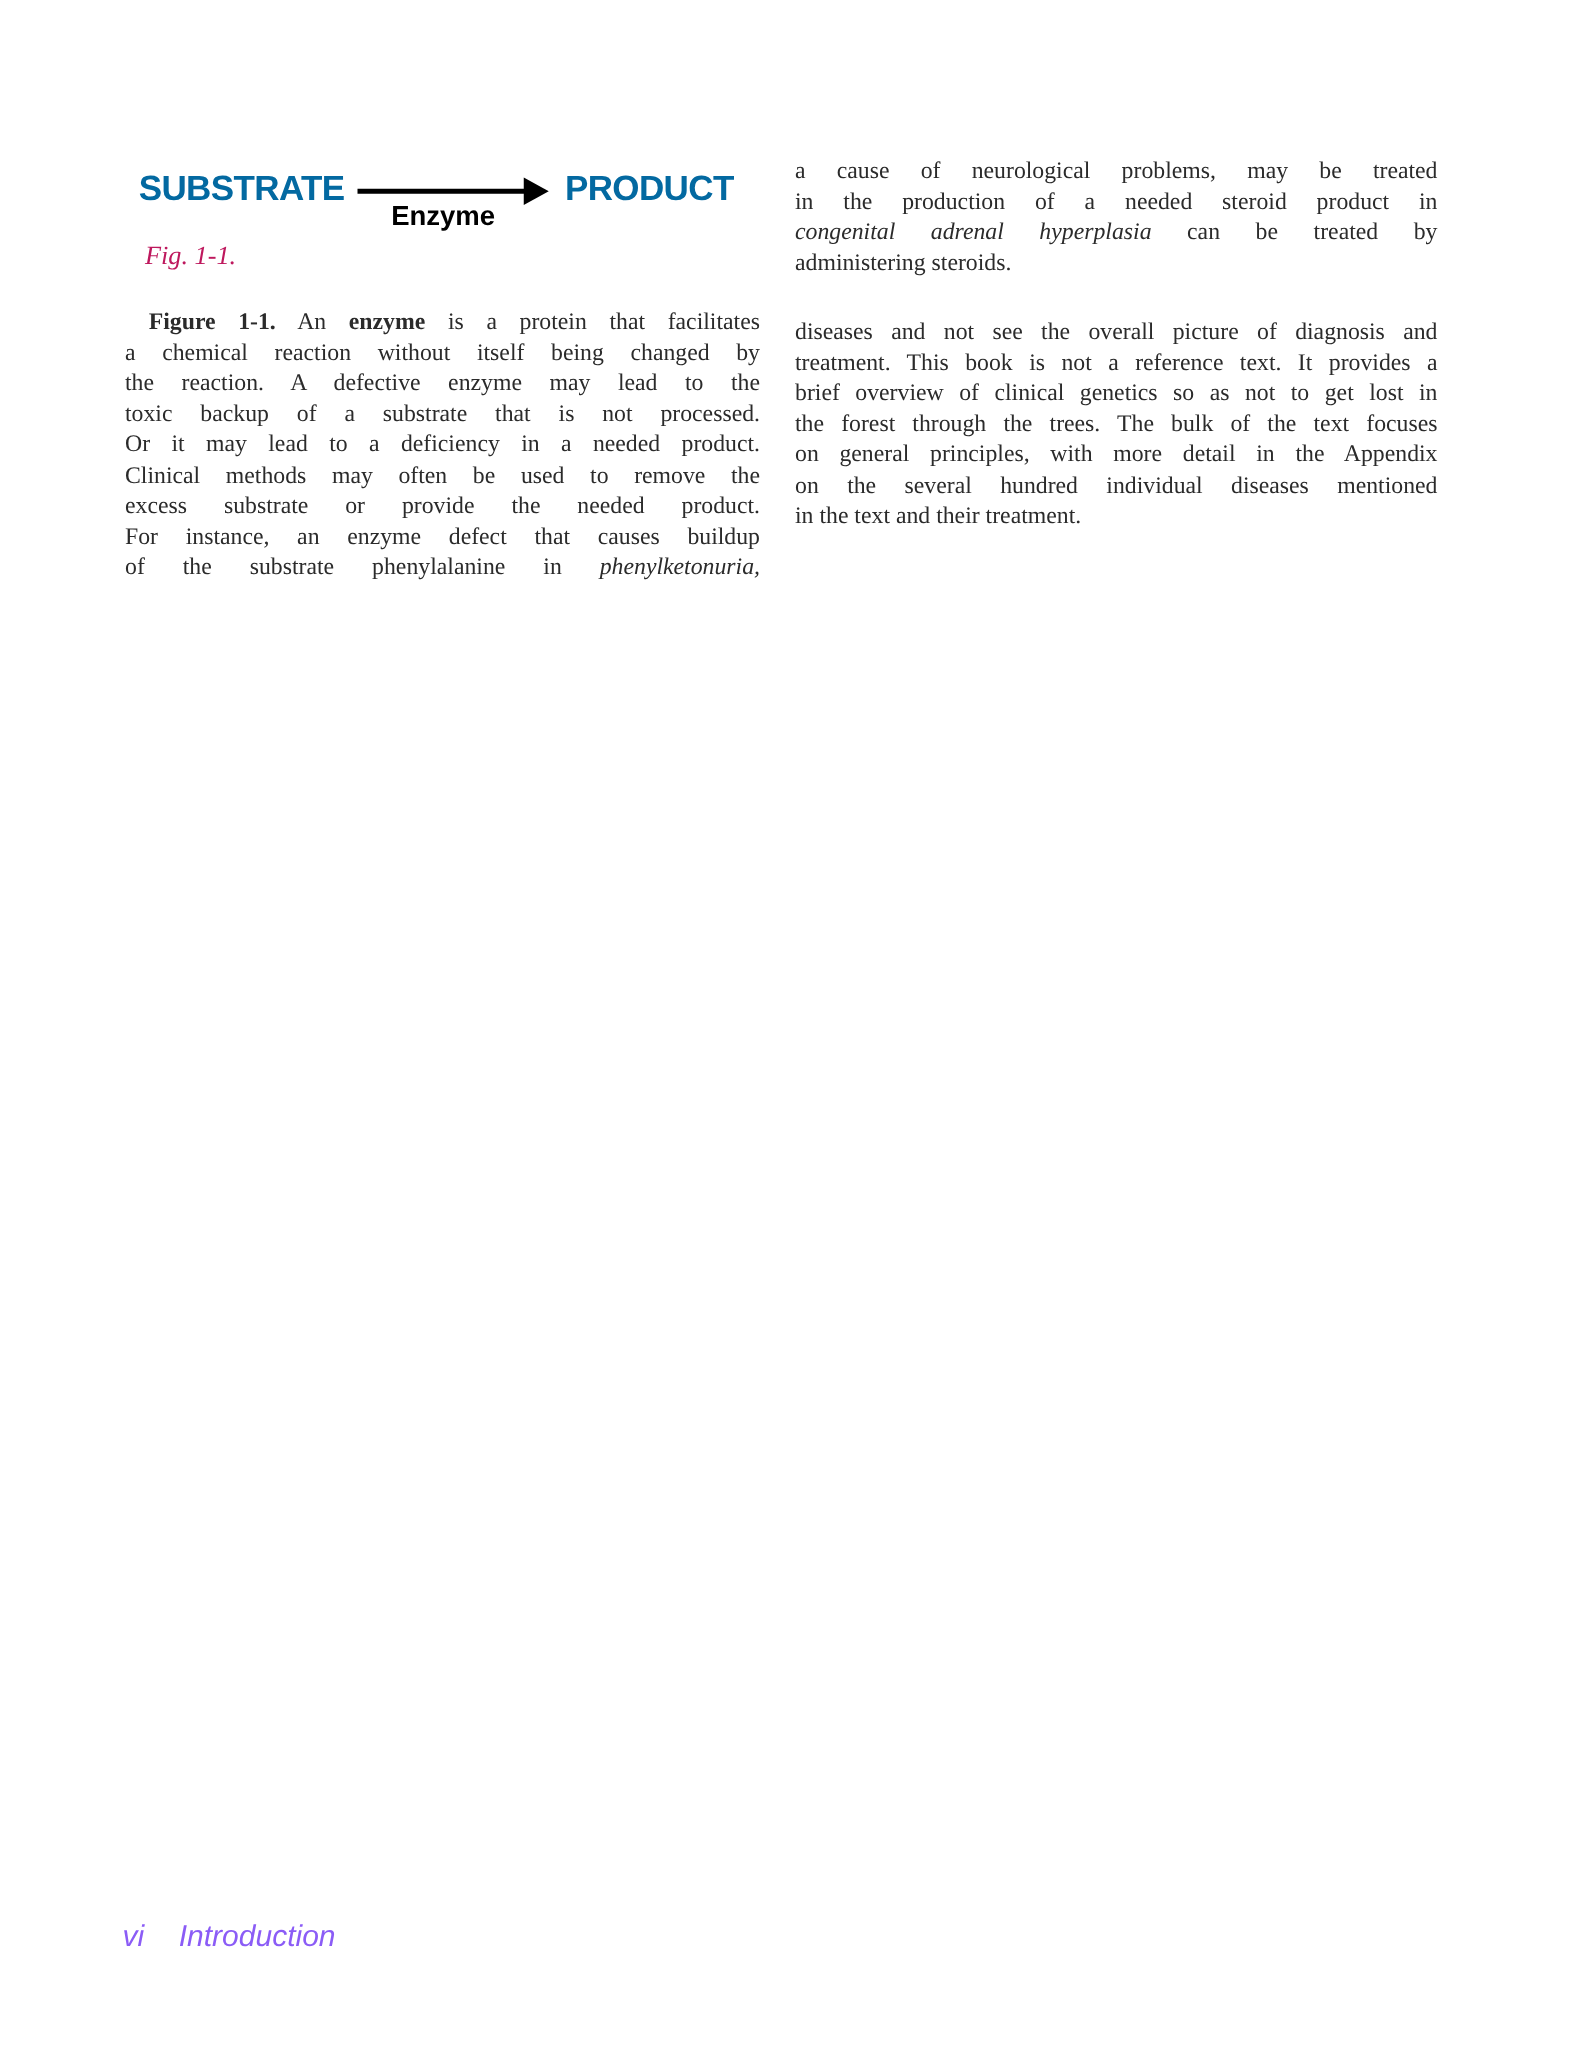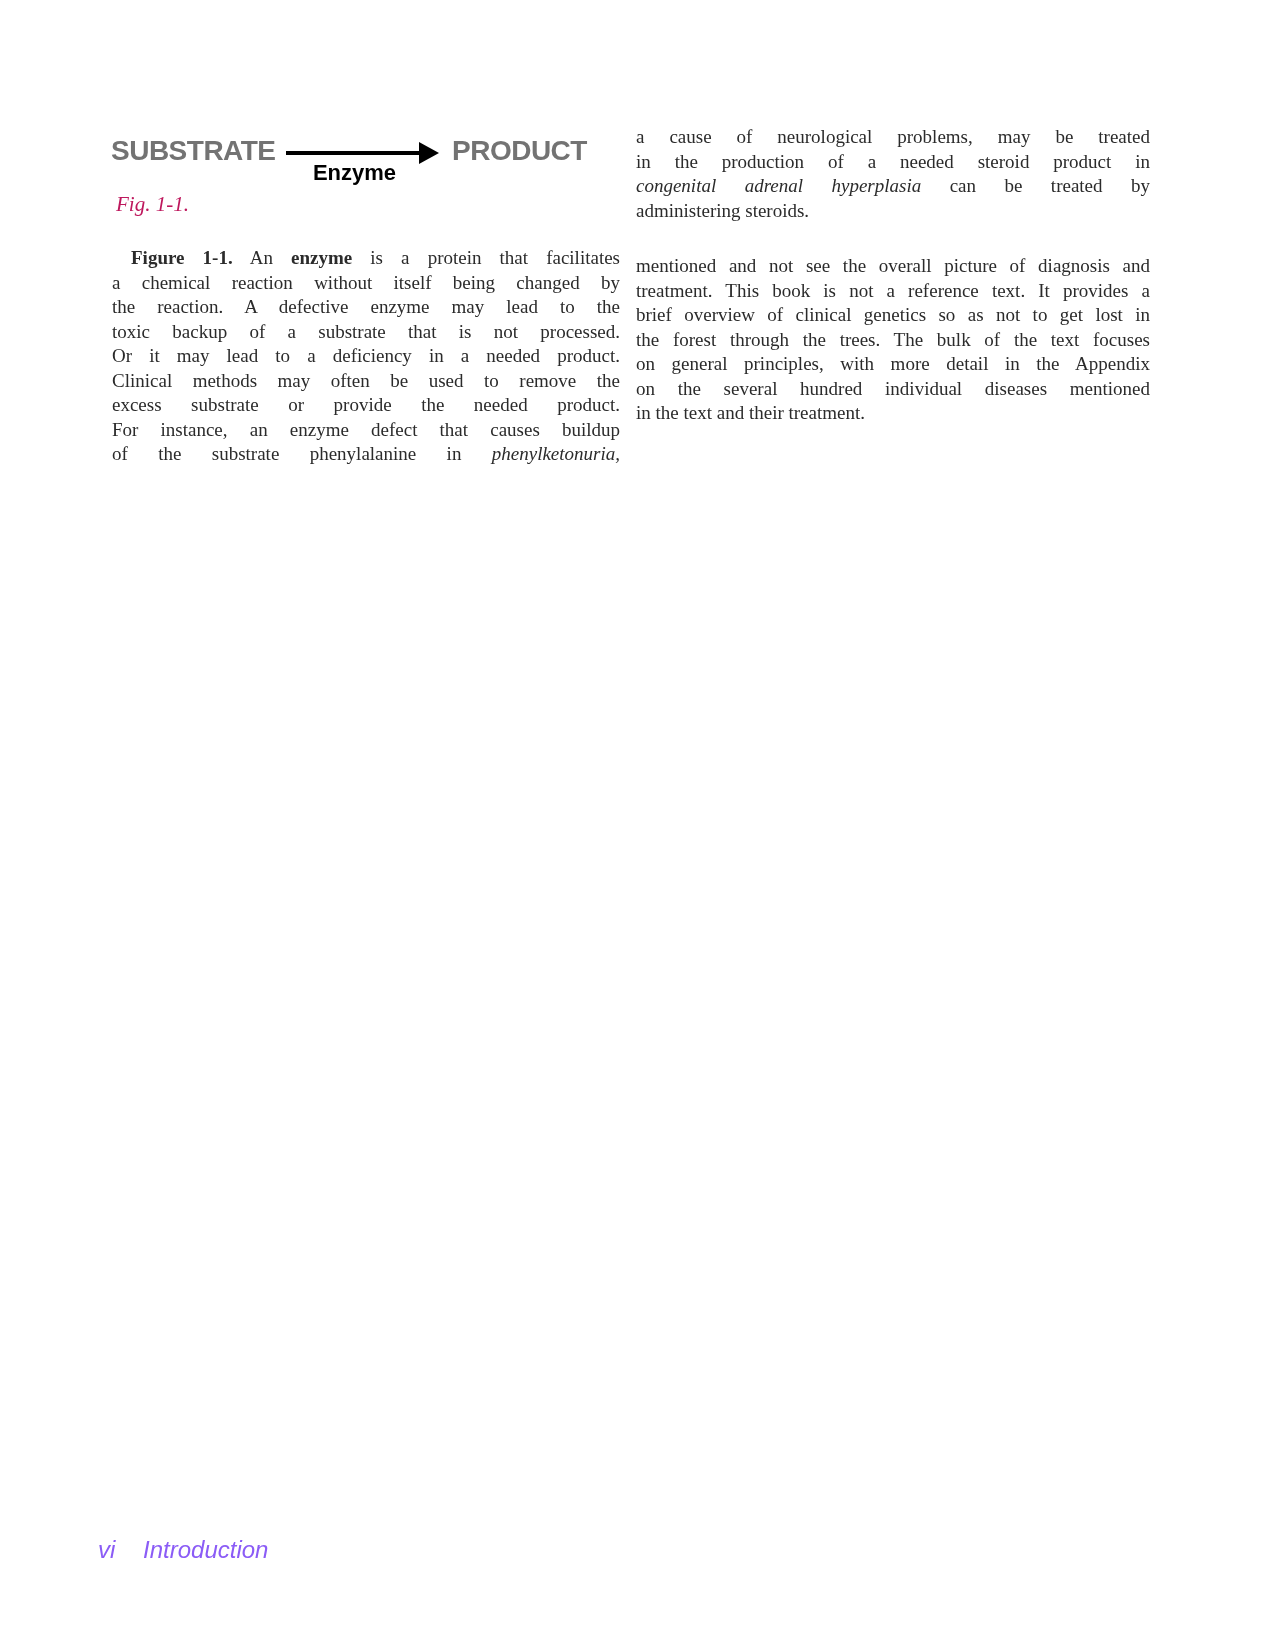--- a/index.html
+++ b/index.html
@@ -18,21 +18,21 @@
   }
 
   
   .fig-label {
     position: absolute;
     font-family: "Liberation Sans", sans-serif;
     font-weight: bold;
     font-size: 28px;
     line-height: 28px;
     letter-spacing: -0.5px;
-    color: #737373;
+    color: #0369a1;
     white-space: nowrap;
   }
   .substrate { left: 111px; top: 137px; }
   .product   { left: 452px; top: 137px; }
   .arrow-line {
     position: absolute;
     left: 286px; top: 151px;
     width: 134px; height: 4px;
     background: #000;
   }
@@ -64,21 +64,21 @@
     font-size: 21px;
     color: #be185d;
   }
 
   
   .col {
     position: absolute;
     font-size: 19px;
     line-height: 24.5px;
   }
-  .col-left  { left: 100px; top: 246px; width: 508px; margin-left: 12px; }
+  .col-left  { left: 100px; top: 246px; width: 508px; }
   .col-right { left: 636px; top: 125px; width: 514px; }
 
   .para { margin: 0; }
   .para + .para { margin-top: 31px; }
 
   .line {
     text-align: justify;
     text-align-last: justify;
   }
   .line.no-justify { text-align-last: left; }
@@ -129,21 +129,21 @@
   </div>
 
   <div class="col col-right">
     <div class="para">
         <div class="line">a cause of neurological problems, may be treated</div>
         <div class="line">in the production of a needed steroid product in</div>
         <div class="line"><i>congenital adrenal hyperplasia</i> can be treated by</div>
         <div class="line no-justify">administering steroids.</div>
       </div>
     <div class="para">
-        <div class="line">mentioned and not see the overall picture of diagnosis and</div>
+        <div class="line">diseases and not see the overall picture of diagnosis and</div>
         <div class="line">treatment. This book is not a reference text. It provides a</div>
         <div class="line">brief overview of clinical genetics so as not to get lost in</div>
         <div class="line">the forest through the trees. The bulk of the text focuses</div>
         <div class="line">on general principles, with more detail in the Appendix</div>
         <div class="line">on the several hundred individual diseases mentioned</div>
         <div class="line no-justify">in the text and their treatment.</div>
       </div>
   </div>
 
   <div class="footer">

